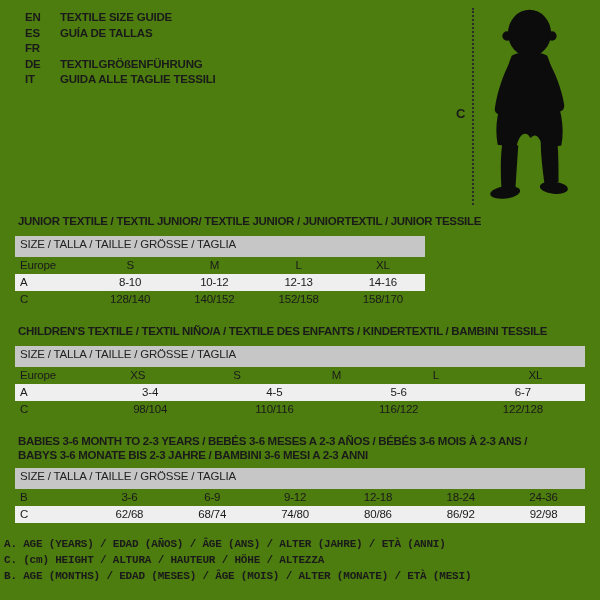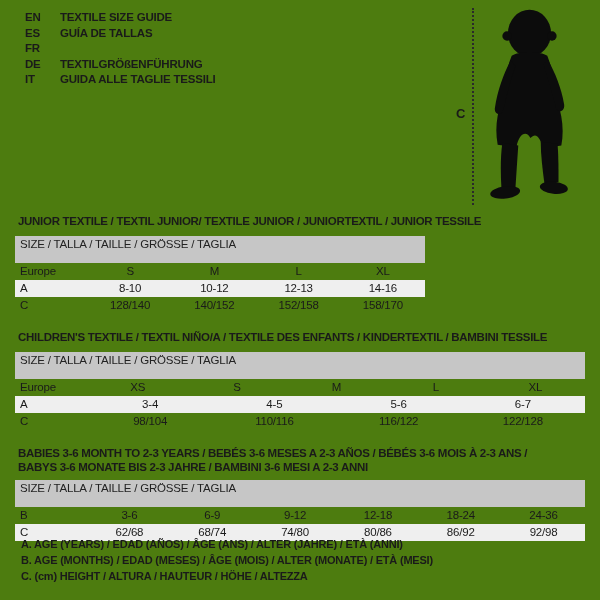--- a/index.html
+++ b/index.html
@@ -24,29 +24,29 @@
   .section-2{margin-bottom:26px;}
   .titles{margin-bottom:8px;}
   .section-2 .titles{margin-bottom:6px;}
   .section-title{
     font-weight:bold;font-size:11.5px;line-height:14px;
     letter-spacing:-0.3px;white-space:nowrap;padding-left:3px;
   }
   .stable{width:100%;}
   .section-0 .stable{width:410px;}
   .thead{
-    background:var(--bar,#c6c6c6);font-size:11.5px;line-height:17px;height:27px;
+    background:var(--bar,#c6c6c6);font-size:11.5px;line-height:17px;height:21px;
     padding-left:5px;color:#222;
   }
   .trow{display:flex;font-size:11.5px;line-height:17px;height:17px;}
   .trow:nth-child(even){background:var(--band,#efefef);}
   .rlabel{width:68px;padding-left:5px;}
   .rcell{flex:1;text-align:center;}
   
-  .footnotes{position:absolute;left:21px;top:536px;}
+  .footnotes{position:absolute;left:4px;top:536px;font-family:Liberation Mono, monospace;}
   .footnote{font-weight:bold;font-size:11px;line-height:16px;letter-spacing:-0.2px;}
 </style>
 </head>
 <body>
 
 <div class="canvas">
 
   <div class="lang-list">
       <div class="lang-row">
         <span class="lang-code">EN</span>
@@ -188,17 +188,17 @@
               <span class="rcell">86/92</span>
               <span class="rcell">92/98</span>
             </div>
           </div>
         </div>
       </div>
     </div>
 
   <div class="footnotes">
       <div class="footnote">A. AGE (YEARS) / EDAD (AÑOS) / ÂGE (ANS) / ALTER (JAHRE) / ETÀ (ANNI)</div>
+      <div class="footnote">C. (cm) HEIGHT / ALTURA / HAUTEUR / HÖHE / ALTEZZA</div>
       <div class="footnote">B. AGE (MONTHS) / EDAD (MESES) / ÂGE (MOIS) / ALTER (MONATE) / ETÀ (MESI)</div>
-      <div class="footnote">C. (cm) HEIGHT / ALTURA / HAUTEUR / HÖHE / ALTEZZA</div>
     </div>
 
 </div>
 
 </body></html>

